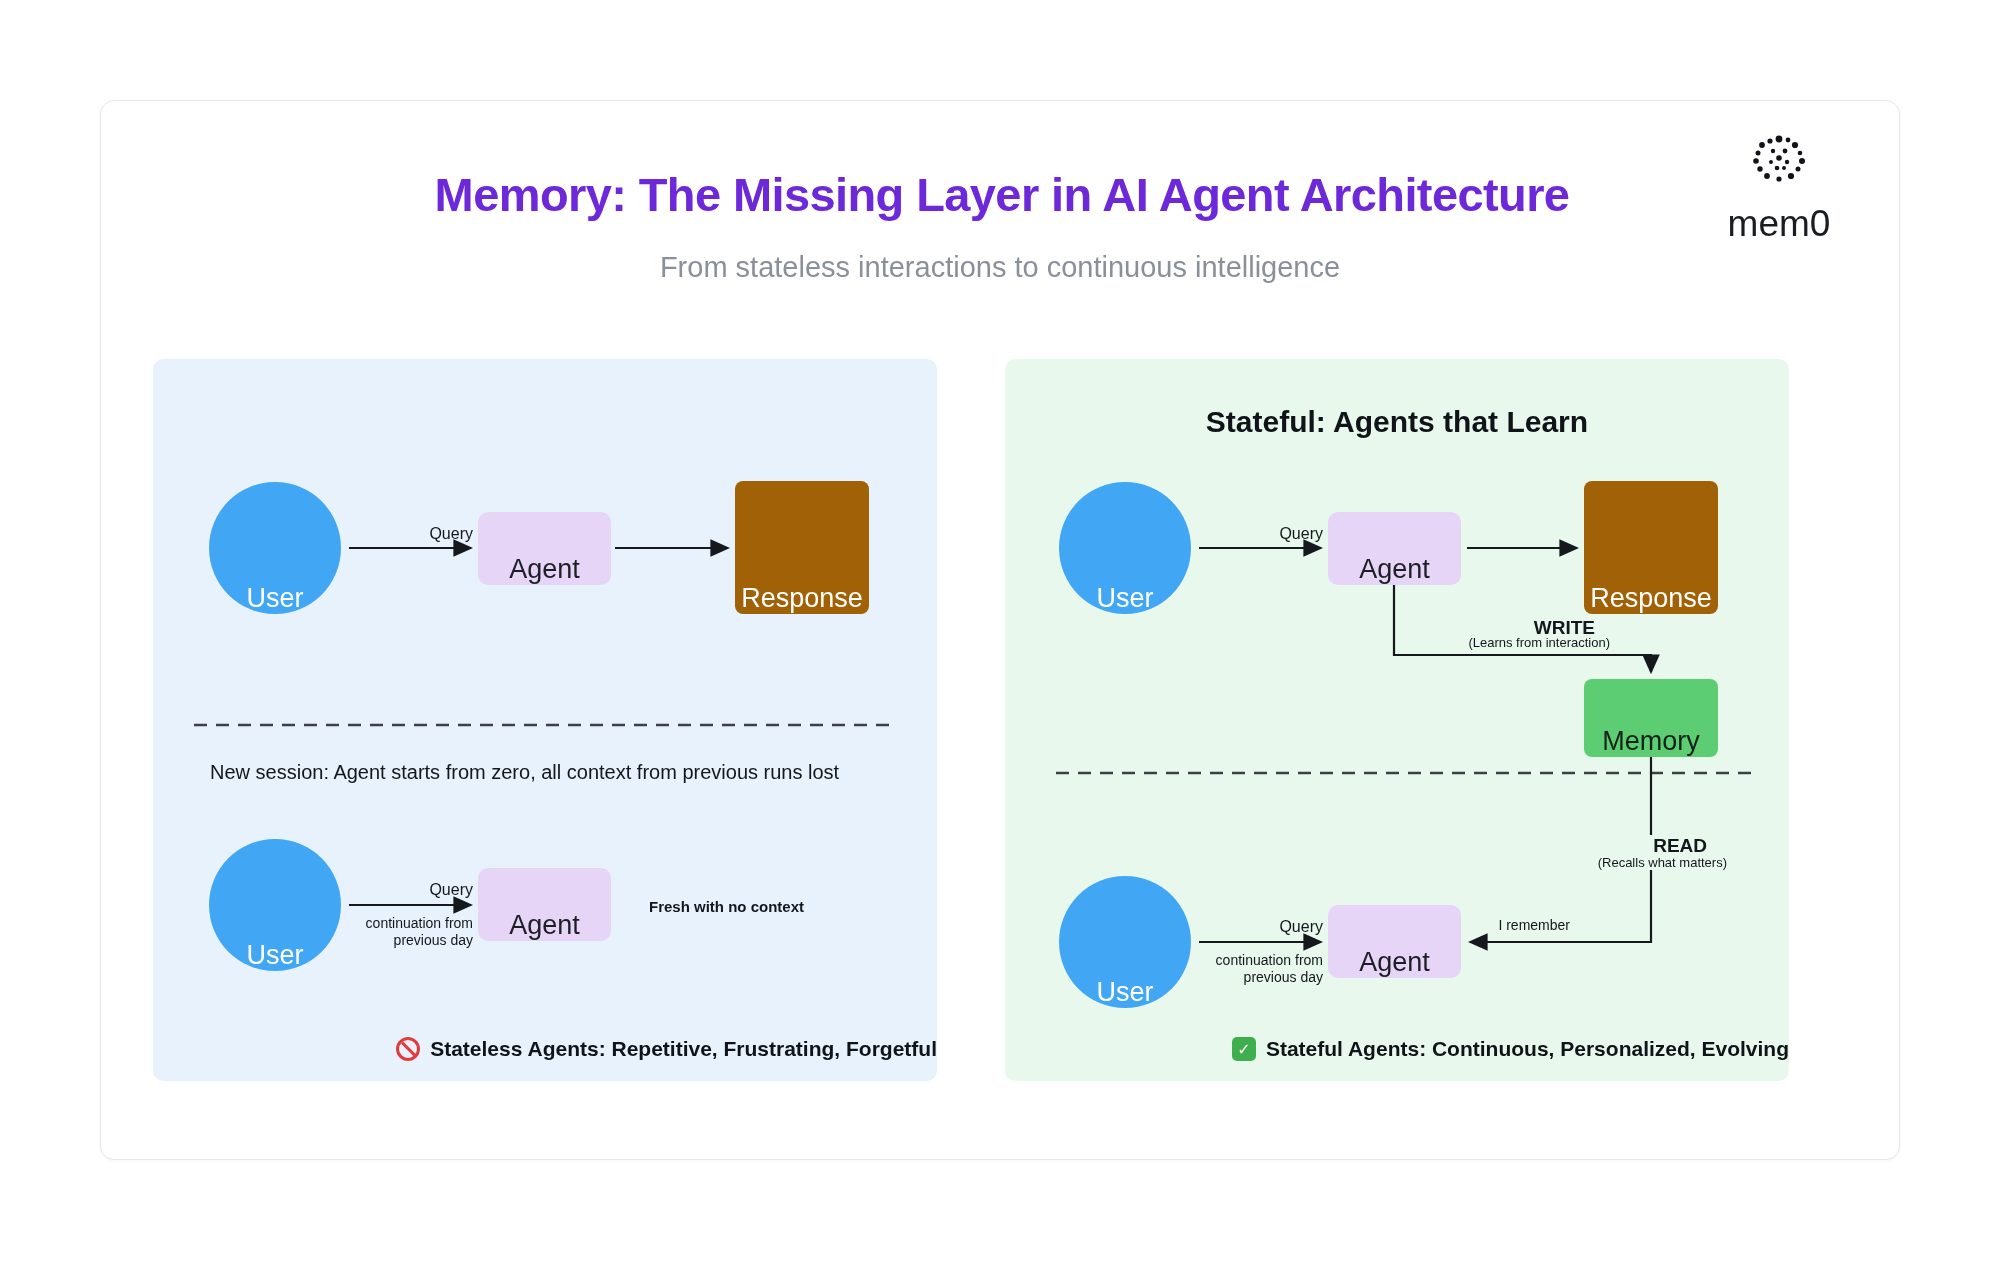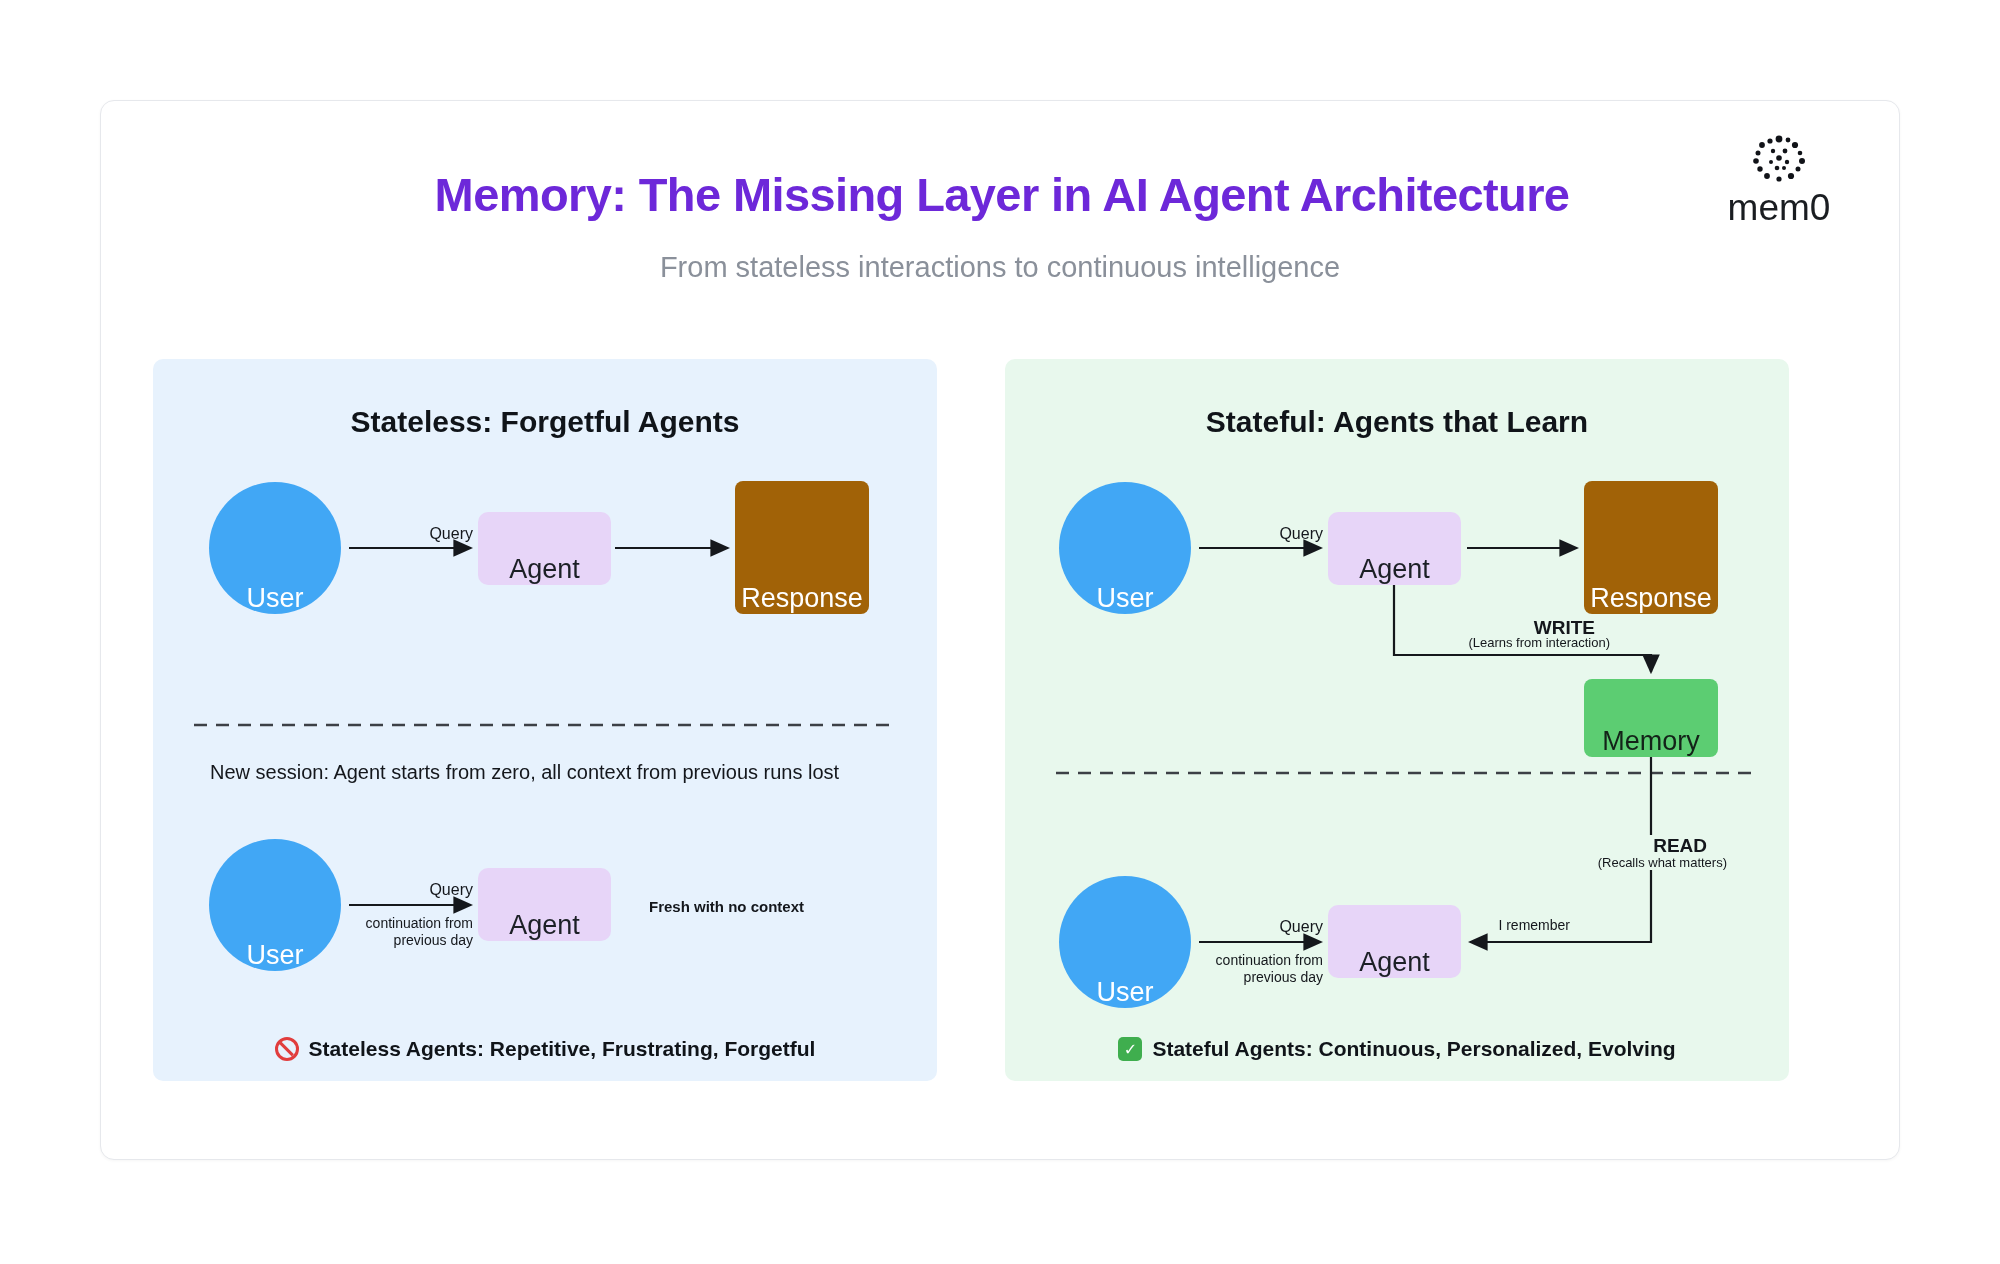--- a/index.html
+++ b/index.html
@@ -8,21 +8,21 @@
   .canvas { position:relative; width:2000px; height:1264px; background:#ffffff; }
   .card { position:absolute; left:100px; top:100px; width:1800px; height:1060px;
           background:#ffffff; border:1px solid #e6e8ec; border-radius:14px;
           box-shadow:0 1px 3px rgba(0,0,0,.04); }
   .page-title { position:absolute; left:4px; right:0; top:66px; text-align:center;
                 font-size:47px; font-weight:700; color:#6d28d9; letter-spacing:-0.6px; }
   .page-subtitle { position:absolute; left:0; right:0; top:150px; text-align:center;
                    font-size:29px; font-weight:400; color:#8a909a; }
   .logo { position:absolute; right:40px; top:30px; width:160px; text-align:center; }
   .logo-dots { display:block; margin:0 auto; }
-  .logo-text { margin-top:0px; font-size:37px; font-weight:500; color:#1a1d21; }
+  .logo-text { margin-top:16px; font-size:37px; font-weight:500; color:#1a1d21; }
 
   .panel { position:absolute; top:258px; width:784px; height:722px; border-radius:10px; }
   .panel-left  { left:52px;  background:#e7f2fd; }
   .panel-right { left:904px; background:#e8f8ed; }
   .panel-title { position:absolute; left:0; right:0; top:46px; text-align:center;
                  font-size:30px; font-weight:600; color:#101419; }
 
   .arrows { position:absolute; left:0; top:0; width:784px; height:722px; z-index:1; }
   .flow-line { stroke:#15181c; stroke-width:2.2; fill:none; }
   .dash-line { stroke:#3c4046; stroke-width:2.4; stroke-dasharray:13 9; fill:none; }
@@ -40,21 +40,21 @@
   .lbl-cont span { display:block; }
   .lbl-small-bold { font-size:19px; font-weight:600; }
   .lbl-small      { font-size:13px; font-weight:400; }
   .lbl-note  { position:absolute; font-size:20px; font-weight:500; color:#14171c;
                line-height:28px; text-align:left; z-index:3; }
   .lbl-note span { display:block; }
   .lbl-fresh { font-size:15px; font-weight:600; }
   .masked span { background:#e8f8ed; padding:0 4px; }
 
   .caption-row { position:absolute; left:0; right:0; top:678px; display:flex;
-                 align-items:center; justify-content:center; gap:10px; z-index:3; }
+                 align-items:center; justify-content:flex-end; gap:10px; z-index:3; }
   .caption-text { font-size:21px; font-weight:600; color:#101419; }
 
   .icon-prohibit { position:relative; width:24px; height:24px; border:3px solid #e13d3d;
                    border-radius:50%; display:inline-block; flex:0 0 auto; }
   .icon-prohibit .bar { position:absolute; left:50%; top:0; width:3px; height:18px;
                         margin-left:-1.5px; background:#e13d3d; transform:rotate(-45deg); }
   .icon-check { width:24px; height:24px; border-radius:5px; background:#3fae4e; color:#fff;
                 display:flex; align-items:center; justify-content:center;
                 font-size:16px; font-weight:700; flex:0 0 auto; }
 </style>
@@ -90,21 +90,20 @@
             <circle cx="24" cy="31" r="2.0"></circle>
           <circle cx="40" cy="31" r="2.2"></circle>
             <circle cx="30" cy="37" r="2.3"></circle>
             <circle cx="37" cy="37" r="2.0"></circle>
         </g>
       </svg>
       <div class="logo-text">mem0</div>
     </div>
 
     <section class="panel panel-left">
-      <div class="panel-title">Stateless: Forgetful Agents</div>
 
       <svg class="arrows" viewBox="0 0 784 722">
         <defs>
           <marker id="arrL" markerWidth="9" markerHeight="8" refX="8" refY="4" orient="auto">
             <path d="M0,0 L9,4 L0,8 Z" fill="#15181c"></path>
           </marker>
         </defs>
         <line class="flow-line" x1="196" y1="189" x2="318" y2="189" marker-end="url(#arrL)"></line>
         <line class="flow-line" x1="462" y1="189" x2="575" y2="189" marker-end="url(#arrL)"></line>
         <line class="dash-line" x1="41" y1="366" x2="742" y2="366"></line>

